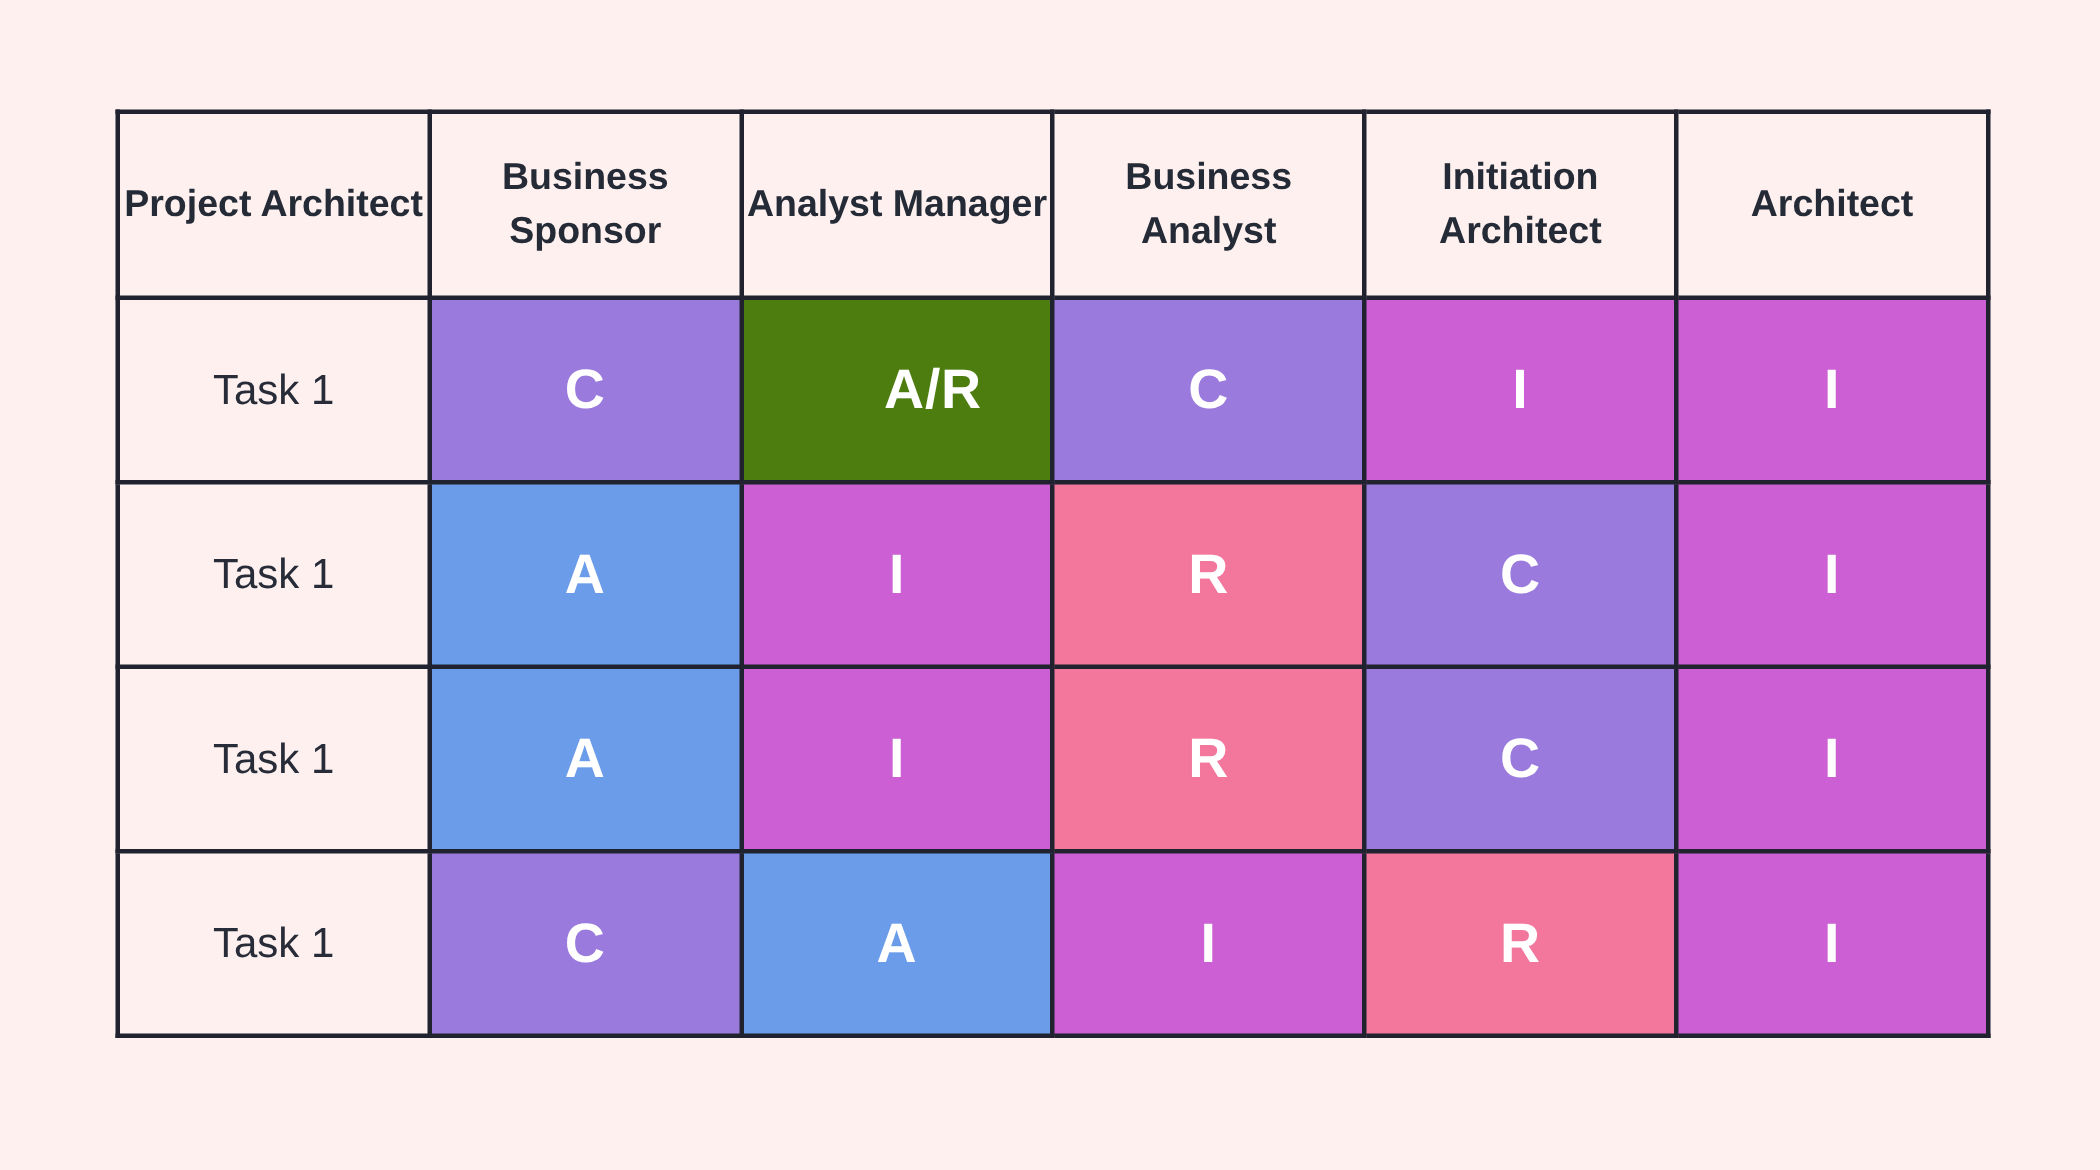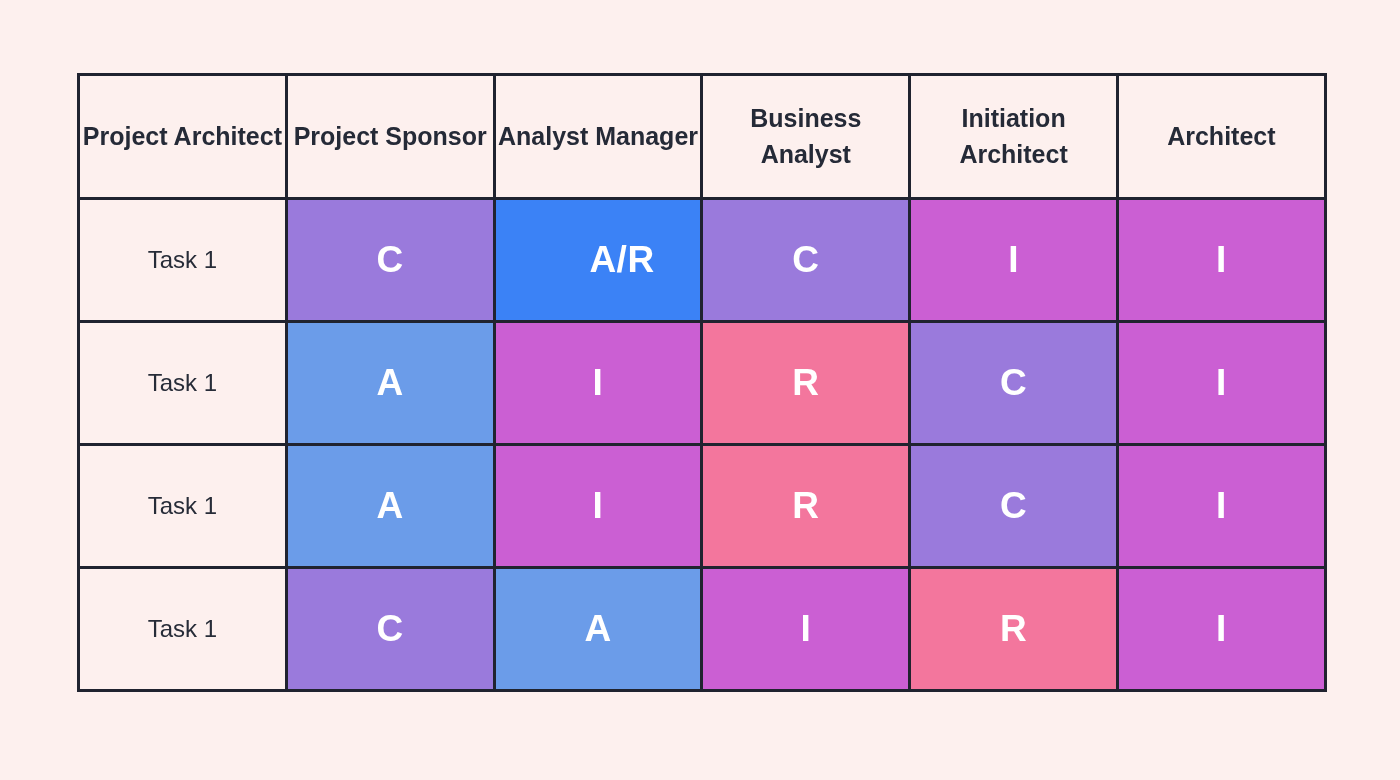--- a/index.html
+++ b/index.html
@@ -38,21 +38,21 @@
     color: #252a37;
     font-size: 25px;
     font-weight: 700;
     line-height: 1.42;
     padding: 0 26px;
   }
   td.task-cell {
     height: 120px;
     background: #fdf0ee;
     color: #272c38;
-    font-size: 24px;
+    font-size: 28px;
     font-weight: 400;
   }
   td.raci-cell {
     height: 120px;
     color: #ffffff;
     font-size: 37px;
     font-weight: 700;
     letter-spacing: 0.5px;
   }
 </style>
@@ -65,32 +65,32 @@
       <col>
         <col>
         <col>
         <col>
         <col>
         <col>
     </colgroup>
     <thead>
       <tr>
         <th class="header-cell">Project Architect</th>
-        <th class="header-cell">Project Sponsor</th>
+        <th class="header-cell">Business Sponsor</th>
         <th class="header-cell">Analyst Manager</th>
         <th class="header-cell">Business Analyst</th>
         <th class="header-cell">Initiation Architect</th>
         <th class="header-cell">Architect</th>
       </tr>
     </thead>
     <tbody>
       <tr>
         <td class="task-cell">Task 1</td>
         <td class="raci-cell" style="background-color: rgb(154, 122, 220);">C</td>
-        <td class="raci-cell" style="background-color: #3b82f6; padding-left: 48px;">A/R</td>
+        <td class="raci-cell" style="background-color: #4d7c0f; padding-left: 48px;">A/R</td>
         <td class="raci-cell" style="background-color: rgb(154, 122, 220);">C</td>
         <td class="raci-cell" style="background-color: rgb(203, 95, 211);">I</td>
         <td class="raci-cell" style="background-color: rgb(203, 95, 211);">I</td>
       </tr>
       <tr>
         <td class="task-cell">Task 1</td>
         <td class="raci-cell" style="background-color: rgb(107, 156, 233);">A</td>
         <td class="raci-cell" style="background-color: rgb(203, 95, 211);">I</td>
         <td class="raci-cell" style="background-color: rgb(243, 118, 157);">R</td>
         <td class="raci-cell" style="background-color: rgb(154, 122, 220);">C</td>

